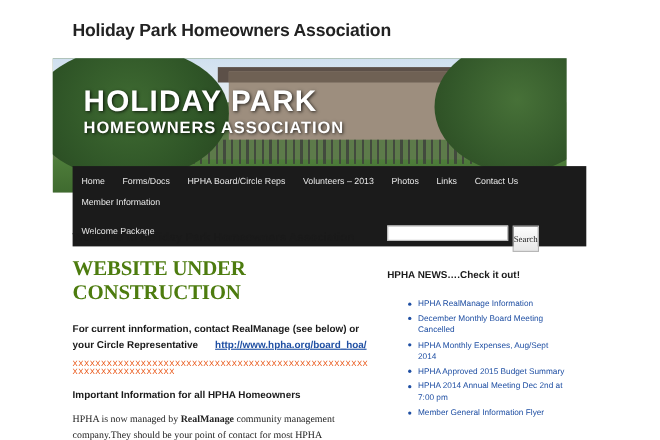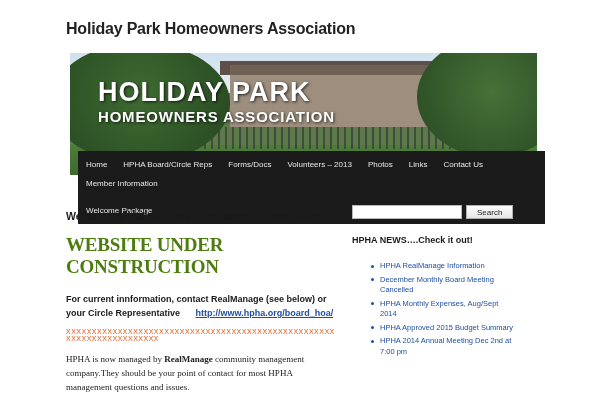--- a/index.html
+++ b/index.html
@@ -24,21 +24,21 @@
     left: 66px;
     top: 20px;
     font-family: "Liberation Sans", sans-serif;
     font-size: 16px;
     font-weight: bold;
     color: #222222;
     letter-spacing: -0.2px;
   }
   .banner {
     position: absolute;
-    left: 70px;
+    left: 48px;
     top: 53px;
     width: 467px;
     height: 122px;
     overflow: hidden;
     background: #5d7b4a;
   }
   .banner-sky {
     position: absolute;
     left: 0; top: 0;
     width: 467px; height: 40px;
@@ -105,21 +105,20 @@
     letter-spacing: 0.8px;
     line-height: 20px;
   }
   .navbar {
     position: absolute;
     left: 66px;
     top: 151px;
     width: 467px;
     background: #1b1b1b;
     padding: 0;
-    margin-left: 12px;
   }
   .nav-row {
     display: flex;
     flex-wrap: wrap;
     padding: 4px 0 4px 0;
   }
   .nav-item {
     font-family: "Liberation Sans", sans-serif;
     font-size: 8px;
     color: #e8e8e8;
@@ -198,27 +197,27 @@
     border: 1px solid #b9b9b9;
     background: #ffffff;
     font-family: "Liberation Sans", sans-serif;
     font-size: 8px;
     color: #333333;
     padding: 0 3px;
     box-sizing: border-box;
   }
   .search-button {
     margin-left: 4px;
-    height: 14px;
+    height: 24px;
     border: 1px solid #b0b0b0;
     background: linear-gradient(#fdfdfd, #e6e6e6);
-    font-family: Liberation Sans, sans-serif;
+    font-family: Liberation Serif, serif;
     font-size: 8px;
     color: #222222;
-    padding: 0 10px;
+    padding: 0 0;
     cursor: pointer;
   }
   .widget-title {
     font-family: "Liberation Sans", sans-serif;
     font-size: 9px;
     font-weight: bold;
     color: #1a1a1a;
     margin-bottom: 6px;
   }
   .news-list {
@@ -263,54 +262,56 @@
     <div class="banner-tree-r"></div>
     <div class="banner-text">
       <div class="line1">HOLIDAY PARK</div>
       <div class="line2">HOMEOWNERS ASSOCIATION</div>
     </div>
   </div>
 
   <div class="navbar">
     <div class="nav-row">
       <div class="nav-item">Home</div>
+      <div class="nav-item">Forms/Docs</div>
       <div class="nav-item">HPHA Board/Circle Reps</div>
-      <div class="nav-item">Forms/Docs</div>
       <div class="nav-item">Volunteers – 2013</div>
       <div class="nav-item">Photos</div>
       <div class="nav-item">Links</div>
       <div class="nav-item">Contact Us</div>
       <div class="nav-item">Member Information</div>
     </div>
     <div class="nav-row">
       <div class="nav-item">Welcome Package</div>
     </div>
   </div>
 
   <div class="content">
 
     <div class="main-col">
       <h2>Welcome to Holiday Park Homeowners Association</h2>
       <div class="under-construction">WEBSITE UNDER CONSTRUCTION</div>
       <p class="para"><span>For current innformation, contact RealManage (see below) or your Circle Representative </span><a href="#">http://www.hpha.org/board_hoa/</a></p>
       <div class="xrow">XXXXXXXXXXXXXXXXXXXXXXXXXXXXXXXXXXXXXXXXXXXXXXXXXXXXXXXXXXXXXXXXXXXXXX</div>
+      <p class="para">Important Information for all HPHA Homeowners</p>
       <p class="para-normal"><span>HPHA is now managed by </span><b>RealManage</b><span> community management company.They should be your point of contact for most HPHA management questions and issues.</span></p>
 
     </div>
 
     <div class="sidebar">
       <div class="search-box">
         <input class="search-input" type="text" placeholder="" style="">
         <button class="search-button">Search</button>
       </div>
       <div class="widget-title">HPHA NEWS….Check it out!</div>
       <ul class="news-list">
         <li>HPHA RealManage Information</li>
         <li>December Monthly Board Meeting Cancelled</li>
         <li>HPHA Monthly Expenses, Aug/Sept 2014</li>
         <li>HPHA Approved 2015 Budget Summary</li>
         <li>HPHA 2014 Annual Meeting Dec 2nd at 7:00 pm</li>
+        <li>Member General Information Flyer</li>
       </ul>
     </div>
 
   </div>
 
 </div>
 
 </body></html>

